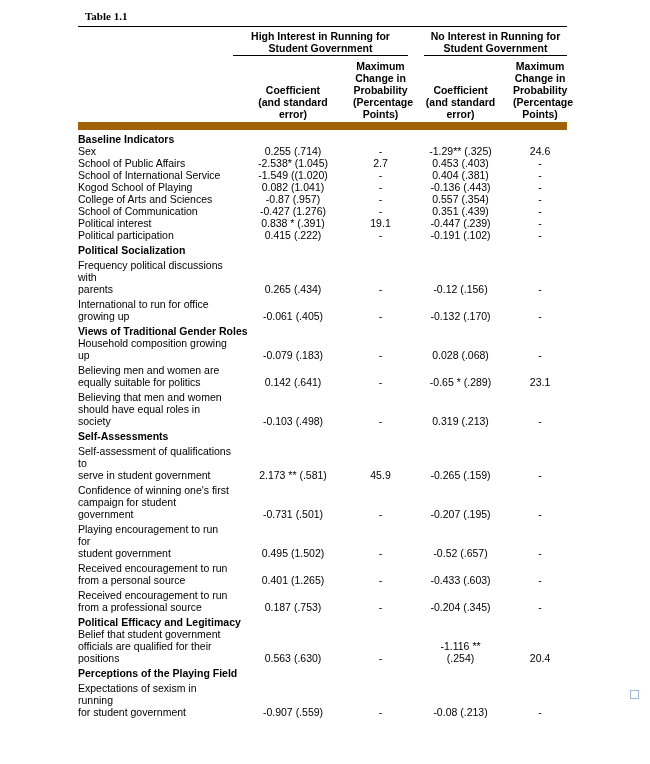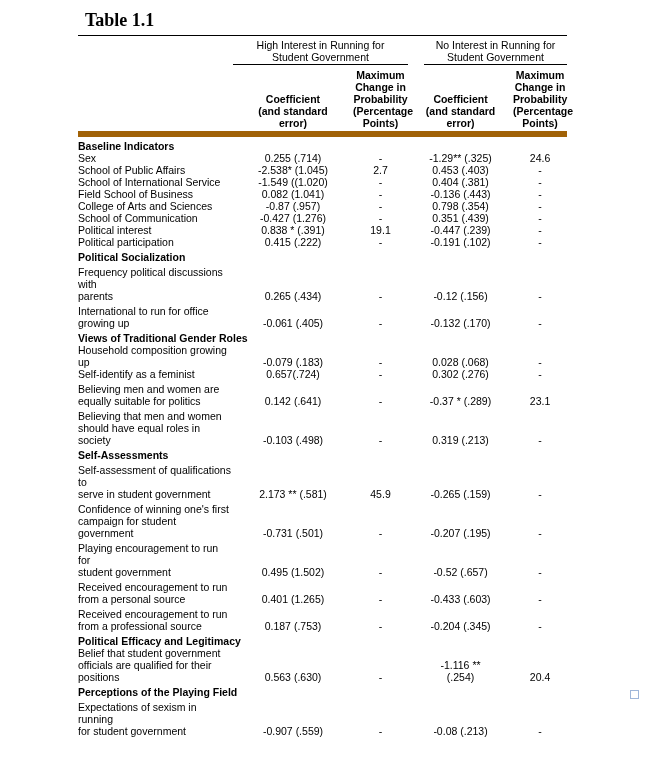--- a/index.html
+++ b/index.html
@@ -9,51 +9,51 @@
     font-family: "Liberation Sans", sans-serif;
     color: #000;
     position: relative;
     overflow: hidden;
   }
   .page { position: absolute; inset: 0; }
 
   .title {
     font-family: "Liberation Serif", serif;
     font-weight: bold;
-    font-size: 18px;
+    font-size: 11px;
     margin: 10px 0 4px 85px;
   }
 
   table.main {
     margin-left: 78px;
     width: 489px;
     border-collapse: collapse;
     border-top: 1px solid #000;
     font-size: 10.5px;
     line-height: 12px;
     table-layout: fixed;
   }
   table.main td { padding: 0; vertical-align: bottom; }
 
   
   tr.group-row td { vertical-align: bottom; }
   .group-hdr {
-    font-weight: normal;
+    font-weight: bold;
     text-align: center;
     white-space: pre-line;
     border-bottom: 1px solid #000;
     padding: 3px 0 1px 0;
   }
   .group-hdr.g2 { margin-left: 16px; }
   tr.sub-row td {
     font-weight: bold;
     text-align: center;
     white-space: pre-line;
     padding: 4px 0 2px 0;
-    border-bottom: 6px solid #a16207;
+    border-bottom: 8px solid #a16207;
   }
 
   
   td.label { text-align: left; padding-left: 7px; white-space: pre-line; }
   td.val   { text-align: center; white-space: pre-line; }
   tr.section-row td { font-weight: bold; padding-top: 3px; }
   tr.tall td { padding-top: 3px; }
   tbody tr td { padding-bottom: 1px; }
 
   .square-marker {
@@ -130,31 +130,31 @@
           <td class="val">-</td>
         </tr>
         <tr>
           <td class="label">School of International Service</td>
           <td class="val">-1.549 ((1.020)</td>
           <td class="val">-</td>
           <td class="val">0.404 (.381)</td>
           <td class="val">-</td>
         </tr>
         <tr>
-          <td class="label">Field School of Business</td>
+          <td class="label">Kogod School of Playing</td>
           <td class="val">0.082 (1.041)</td>
           <td class="val">-</td>
           <td class="val">-0.136 (.443)</td>
           <td class="val">-</td>
         </tr>
         <tr>
           <td class="label">College of Arts and Sciences</td>
           <td class="val">-0.87 (.957)</td>
           <td class="val">-</td>
-          <td class="val">0.798 (.354)</td>
+          <td class="val">0.557 (.354)</td>
           <td class="val">-</td>
         </tr>
         <tr>
           <td class="label">School of Communication</td>
           <td class="val">-0.427 (1.276)</td>
           <td class="val">-</td>
           <td class="val">0.351 (.439)</td>
           <td class="val">-</td>
         </tr>
         <tr>
@@ -193,33 +193,26 @@
         <tr class="section-row">
           <td colspan="5" class="label">Views of Traditional Gender Roles</td>
         </tr>
         <tr>
           <td class="label">Household composition growing up</td>
           <td class="val">-0.079 (.183)</td>
           <td class="val">-</td>
           <td class="val">0.028 (.068)</td>
           <td class="val">-</td>
         </tr>
-        <tr>
-          <td class="label">Self-identify as a feminist</td>
-          <td class="val">0.657(.724)</td>
-          <td class="val">-</td>
-          <td class="val">0.302 (.276)</td>
-          <td class="val">-</td>
-        </tr>
         <tr class="tall">
           <td class="label">Believing men and women are
 equally suitable for politics</td>
           <td class="val">0.142 (.641)</td>
           <td class="val">-</td>
-          <td class="val">-0.37 * (.289)</td>
+          <td class="val">-0.65 * (.289)</td>
           <td class="val">23.1</td>
         </tr>
         <tr class="tall">
           <td class="label">Believing that men and women
 should have equal roles in society</td>
           <td class="val">-0.103 (.498)</td>
           <td class="val">-</td>
           <td class="val">0.319 (.213)</td>
           <td class="val">-</td>
         </tr>

